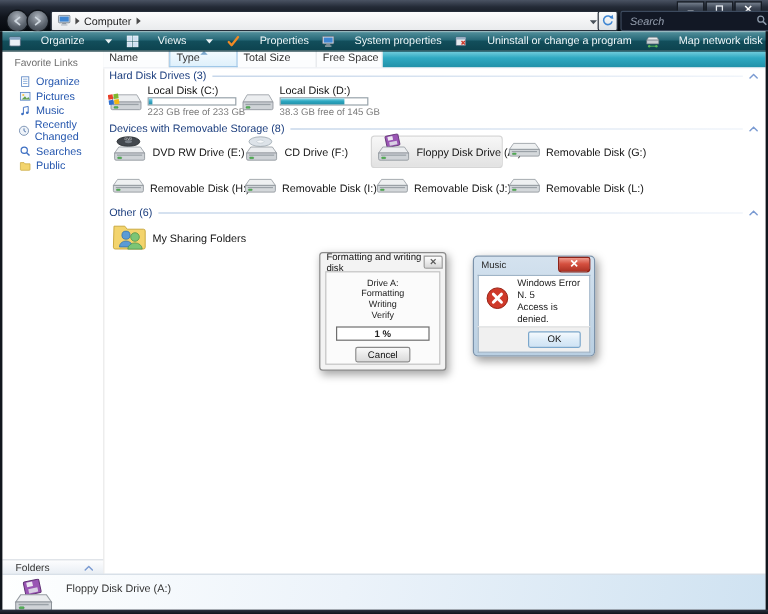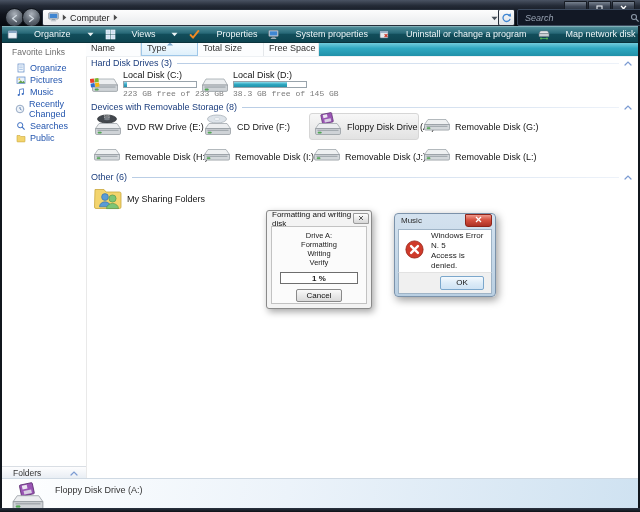--- a/index.html
+++ b/index.html
@@ -60,21 +60,21 @@
   .ghead{display:flex;align-items:center;gap:5px;padding:2px 6px 1px 4px;font-size:9px;color:#1c3e7e;}
   .grule{flex:1;height:1px;background:linear-gradient(to right,#b9cde5,#edf2f9);}
   .gchev{display:flex;}
   .tiles{display:grid;grid-template-columns:repeat(4,110px);row-gap:3px;padding-left:2px;}
   .tile-hdd{display:flex;gap:3px;height:31px;padding-left:1px;}
   .tile-hdd .icon{display:flex;align-items:flex-start;padding-top:2px;}
   .hddinfo{display:flex;flex-direction:column;gap:1px;padding-top:1px;}
   .tlabel{font-size:9px;color:#141414;white-space:nowrap;}
   .bar{width:74px;height:7px;border:1px solid #98a3ab;background:#fff;box-sizing:border-box;}
   .fill{height:100%;background:linear-gradient(#7fd3e2,#2fa9c2 45%,#2191a9);}
-  .free{font-size:8px;color:#7b7b7b;white-space:nowrap;font-family:Liberation Mono, monospace;}
+  .free{font-size:8px;color:#7b7b7b;white-space:nowrap;}
   .tile-dev{display:flex;align-items:center;gap:4px;height:25px;padding:0 3px;border:1px solid transparent;border-radius:3px;}
   .tile-dev.selected{background:linear-gradient(#f7f7f7,#e2e2e2);border-color:#d6d6d6;}
   .tiles.other{grid-template-columns:repeat(1,160px);}
   .tiles.other .tile-dev{height:30px;}
 
   
   #fmt-dialog{position:absolute;left:266px;top:210px;width:106px;height:99px;z-index:20;box-sizing:border-box;
     background:#f3f3f3;border:1px solid #8a8a8a;border-radius:3px;box-shadow:2px 3px 7px rgba(0,0,0,.35);}
   .fmt-title{height:13px;display:flex;align-items:center;justify-content:space-between;
     padding:1px 2px 0 5px;font-size:8px;color:#111;}

